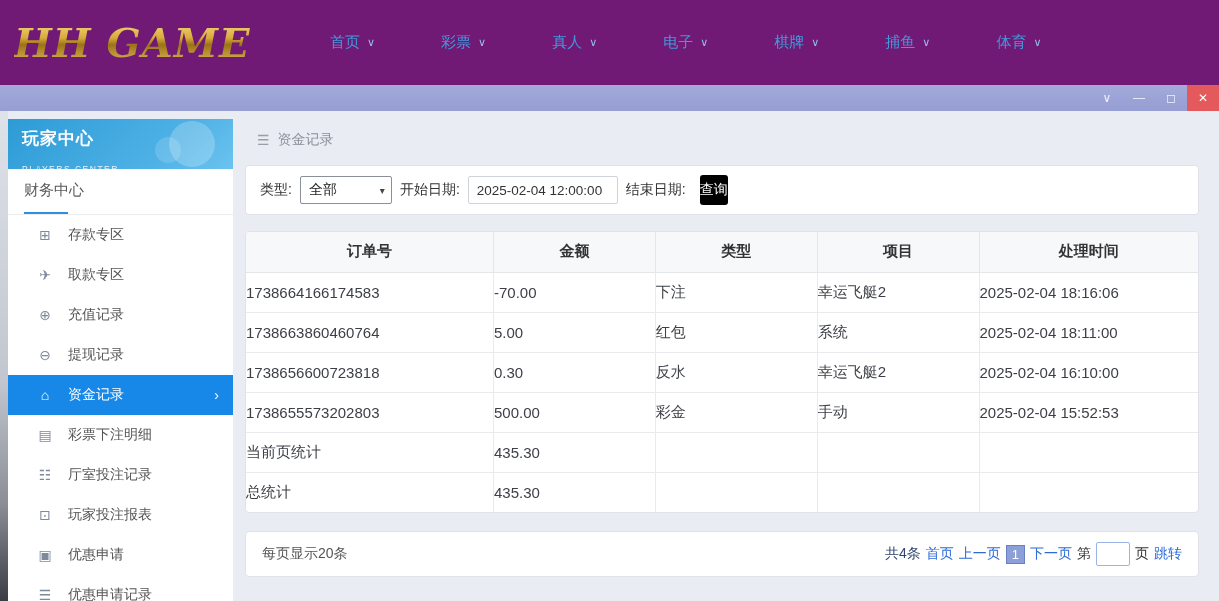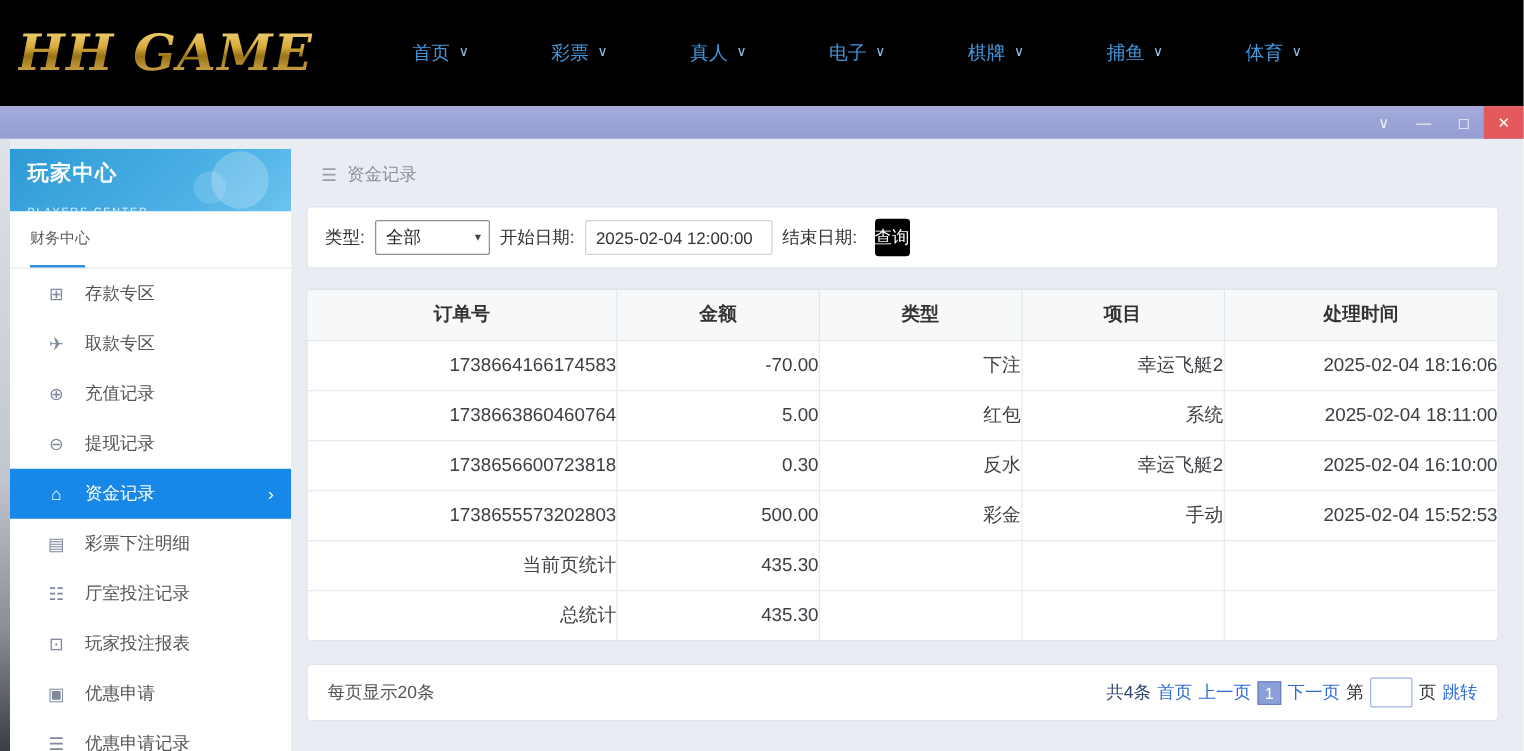--- a/index.html
+++ b/index.html
@@ -1,20 +1,20 @@
 <!DOCTYPE html>
 <html><head>
 <meta charset="utf-8">
 <style>
   * { margin:0; padding:0; box-sizing:border-box; }
   html,body { width:1219px; height:601px; overflow:hidden; font-family:"Liberation Sans","DejaVu Sans",sans-serif; background:#ffffff; }
   .stage { position:relative; width:1219px; height:601px; background:#e9ecf2; }
 
   
-  .topbar { position:absolute; top:0; left:0; width:100%; height:85px; background:#000000; display:flex; align-items:center; z-index:5; }
+  .topbar { position:absolute; top:0; left:0; width:100%; height:85px; background:#701a75; display:flex; align-items:center; z-index:5; }
   .logo { width:300px; padding-left:14px; }
   .logo-text {
     font-family:"DejaVu Serif",serif; font-style:italic; font-weight:bold;
     font-size:40px; letter-spacing:1px; white-space:nowrap;
     background:linear-gradient(180deg,#f7e08a 0%,#d8ab3a 40%,#9a7317 55%,#e8c45f 100%);
     -webkit-background-clip:text; background-clip:text; color:transparent;
   }
   .topnav { display:flex; margin-left:30px; gap:66px; }
   .topnav-item { display:flex; align-items:center; gap:7px; color:#4398dc; font-size:15px; cursor:pointer; white-space:nowrap; }
   .topnav-item .chev { color:#8fc0ea; font-size:11px; line-height:1; }
@@ -31,21 +31,21 @@
 
   
   .sidebar { position:absolute; top:119px; left:8px; width:225px; height:490px; background:#ffffff; overflow:hidden; }
   .side-head { position:relative; height:50px; background:linear-gradient(135deg,#2d9bd6 0%,#4fb2e6 70%,#6cc3ef 100%); color:#fff; padding:8px 0 0 14px; overflow:hidden; }
   .side-head .t { font-size:17px; font-weight:bold; letter-spacing:1px; }
   .side-head .s { font-size:8.5px; letter-spacing:1.5px; color:#e3f4ff; margin-top:14px; }
   .side-head .deco1, .side-head .deco2 { position:absolute; border-radius:50%; background:rgba(255,255,255,0.22); }
   .side-head .deco1 { width:46px; height:46px; right:18px; top:2px; }
   .side-head .deco2 { width:26px; height:26px; right:52px; top:18px; background:rgba(255,255,255,0.15); }
   .side-section { position:relative; height:46px; padding:12px 0 0 16px; border-bottom:1px solid #ececec; }
-  .side-section .label { font-size:12px; color:#5a5a5a; }
+  .side-section .label { font-size:15px; color:#5a5a5a; }
   .side-section .underline { position:absolute; left:16px; bottom:0; width:44px; height:2px; background:#2e8fe0; }
   .side-menu { list-style:none; }
   .side-item { display:flex; align-items:center; height:40px; padding:0 14px 0 28px; font-size:14px; color:#555; cursor:pointer; }
   .side-item .ico { width:18px; text-align:center; color:#7e8a9c; font-size:14px; margin-right:14px; }
   .side-item.active { background:#1788e8; color:#ffffff; }
   .side-item.active .ico { color:#ffffff; }
   .side-item .arrow { margin-left:auto; font-size:14px; color:#ffffff; }
 
   
   .main { position:absolute; top:111px; left:245px; right:20px; bottom:0; }
@@ -59,21 +59,21 @@
     border:1px solid #8a8f99; border-radius:2px; padding:0 6px 0 8px; background:#fff; cursor:pointer; font-size:14px; color:#222; }
   .sel .caret { font-size:10px; color:#444; }
   .txt-input { width:150px; height:28px; border:1px solid #cfd3da; border-radius:2px; padding:0 8px; font-size:13.5px; color:#333;
     font-family:"Liberation Sans","DejaVu Sans",sans-serif; background:#fff; }
   .btn-query { height:30px; padding:0 0; margin-left:6px; background:#000000; color:#ffffff; border:none; border-radius:3px;
     font-size:14px; cursor:pointer; font-family:"Liberation Sans","DejaVu Sans",sans-serif; }
 
   .table-card { margin-top:16px; overflow:hidden; }
   table.grid { width:100%; border-collapse:collapse; font-size:15px; color:#333; table-layout:fixed;padding-left:17px; }
   table.grid th { height:40px; background:#f7f8f9; font-weight:bold; color:#333; border:1px solid #e4e7ea; }
-  table.grid td { height:40px; text-align:right; border:1px solid #e8eaee; color:#3c3f45; }
+  table.grid td { height:40px; text-align:left; border:1px solid #e8eaee; color:#3c3f45; }
   table.grid tr th:first-child, table.grid tr td:first-child { border-left:none; }
   table.grid tr th:last-child, table.grid tr td:last-child { border-right:none; }
   table.grid tr:first-child th { border-top:none; }
   table.grid tr:last-child td { border-bottom:none; }
 
   .footerbar { margin-top:18px; height:46px; display:flex; align-items:center; justify-content:space-between; padding:0 16px; font-size:14px; }
   .per-page { color:#555; }
   .pager { display:flex; align-items:center; gap:5px; }
   .pager .total { color:#31456e; }
   .pager a { color:#2f6bd8; text-decoration:none; cursor:pointer; }

